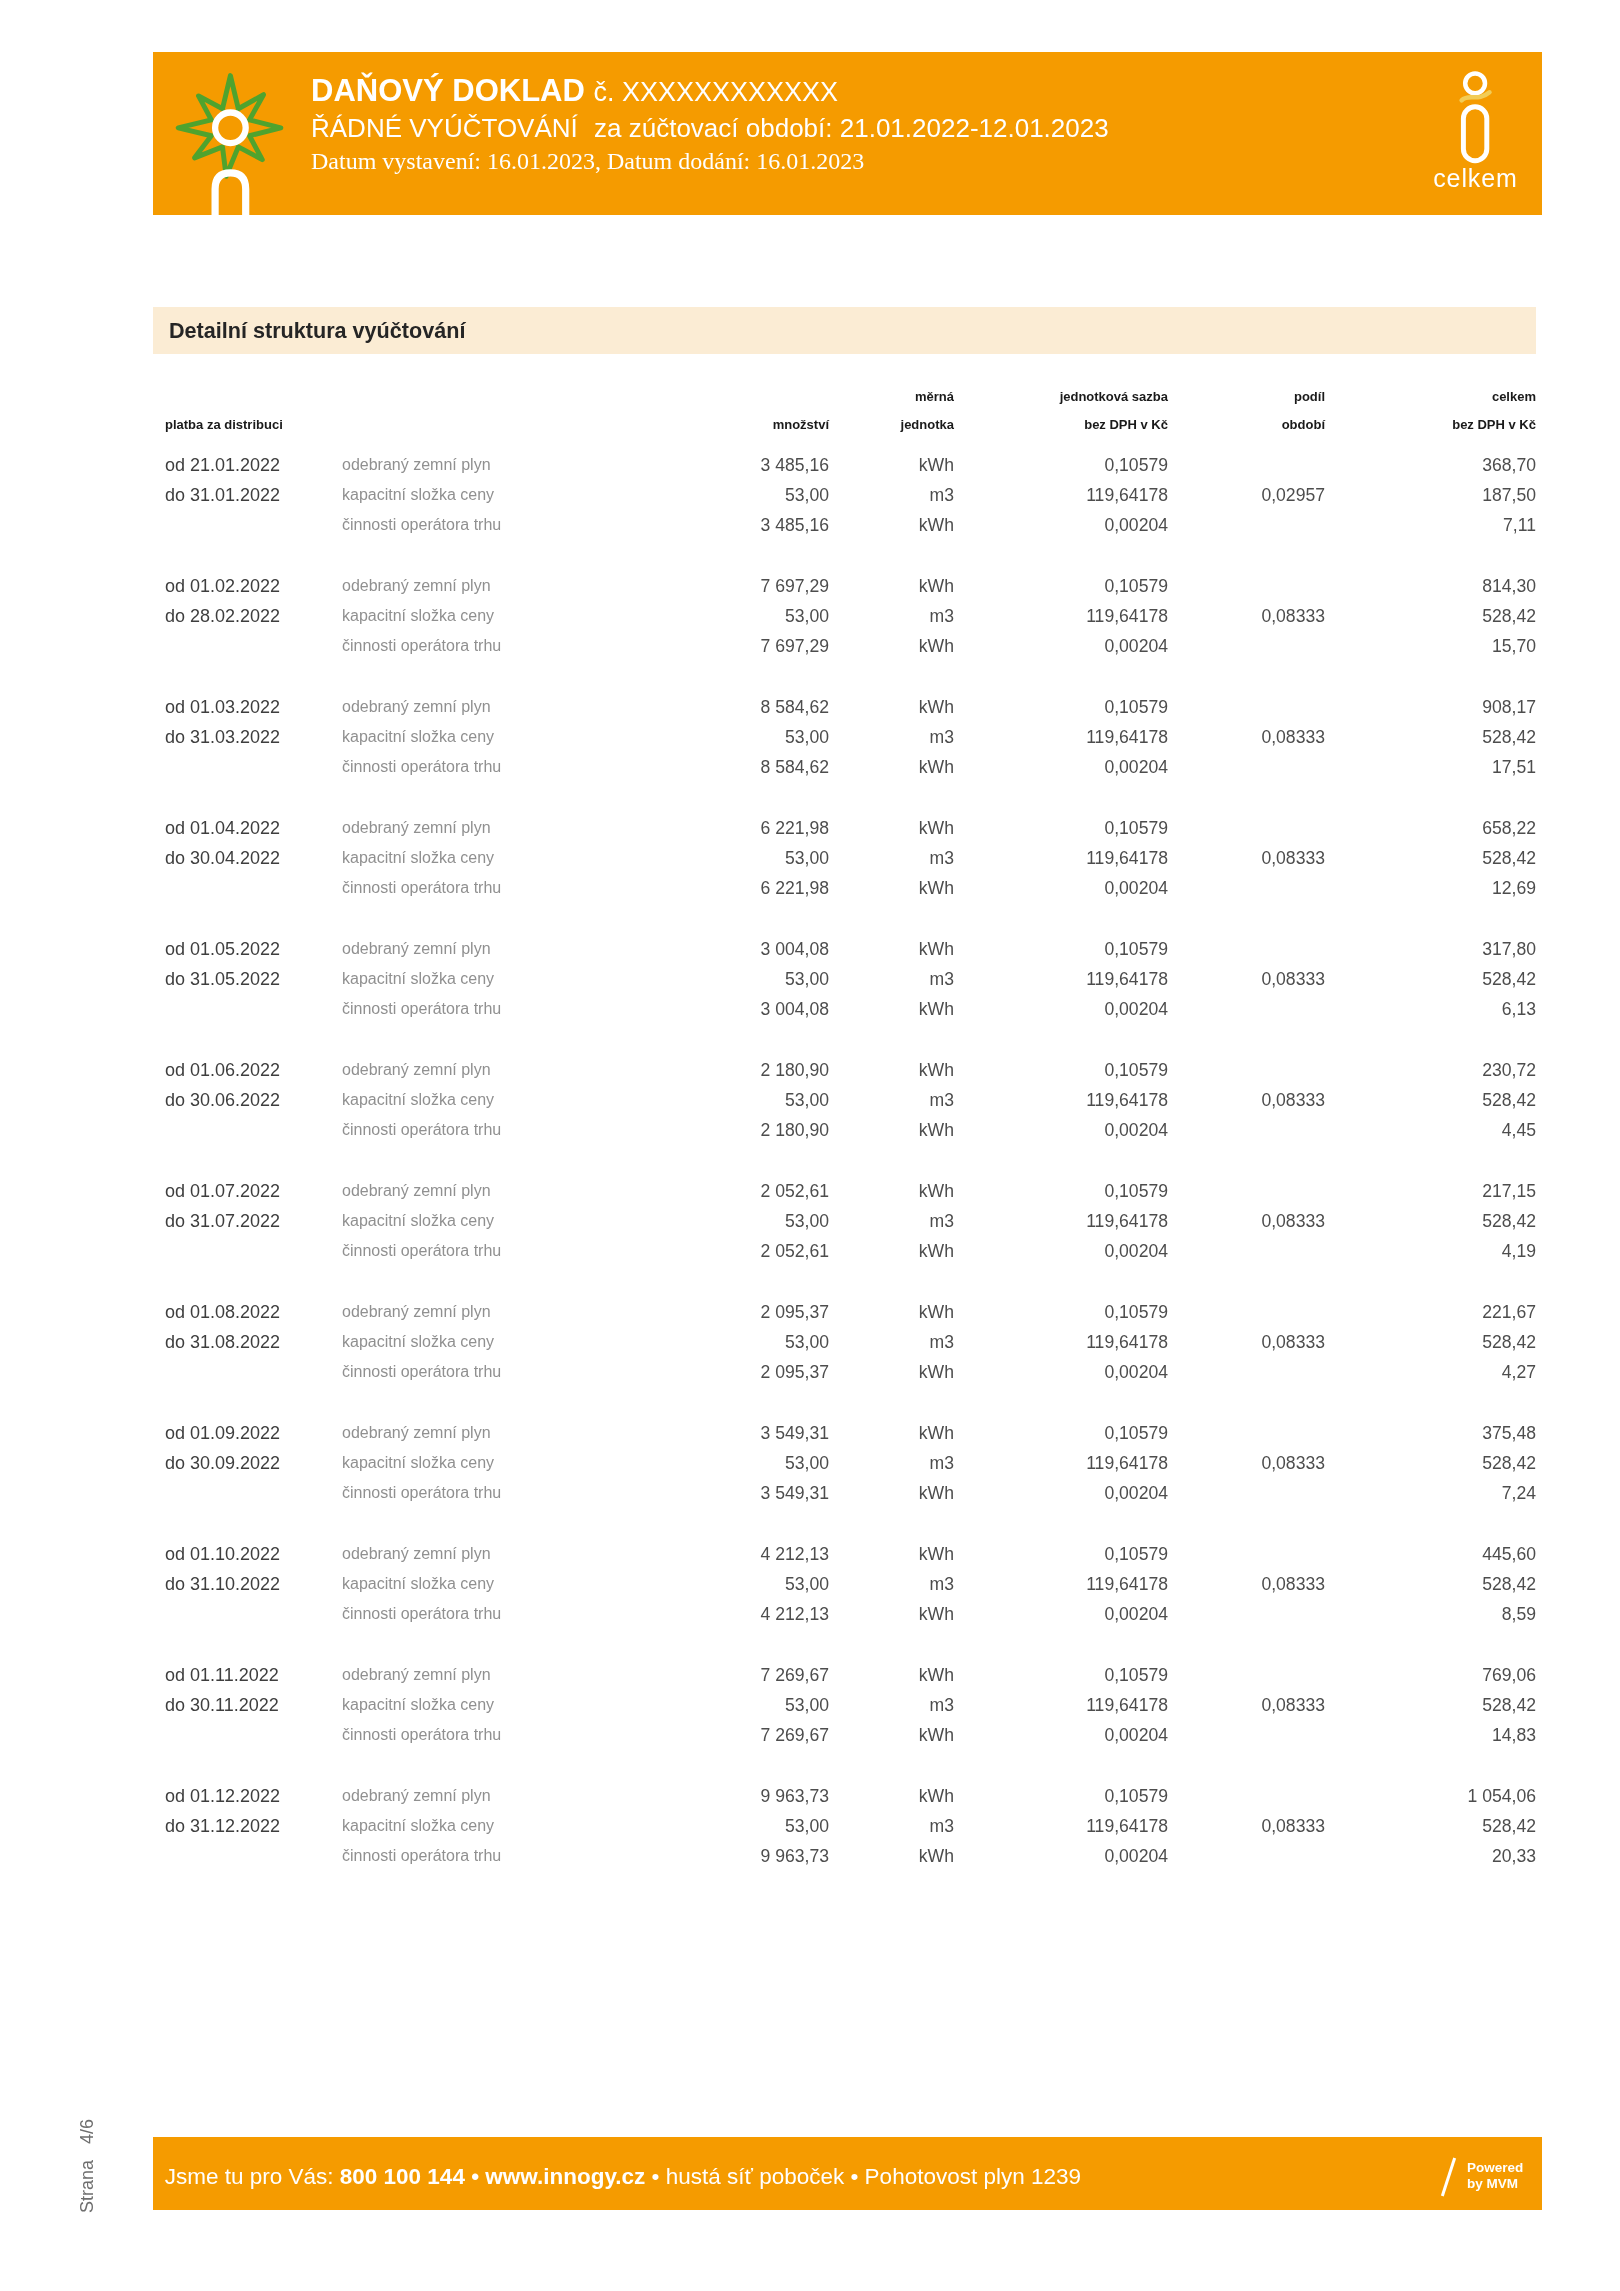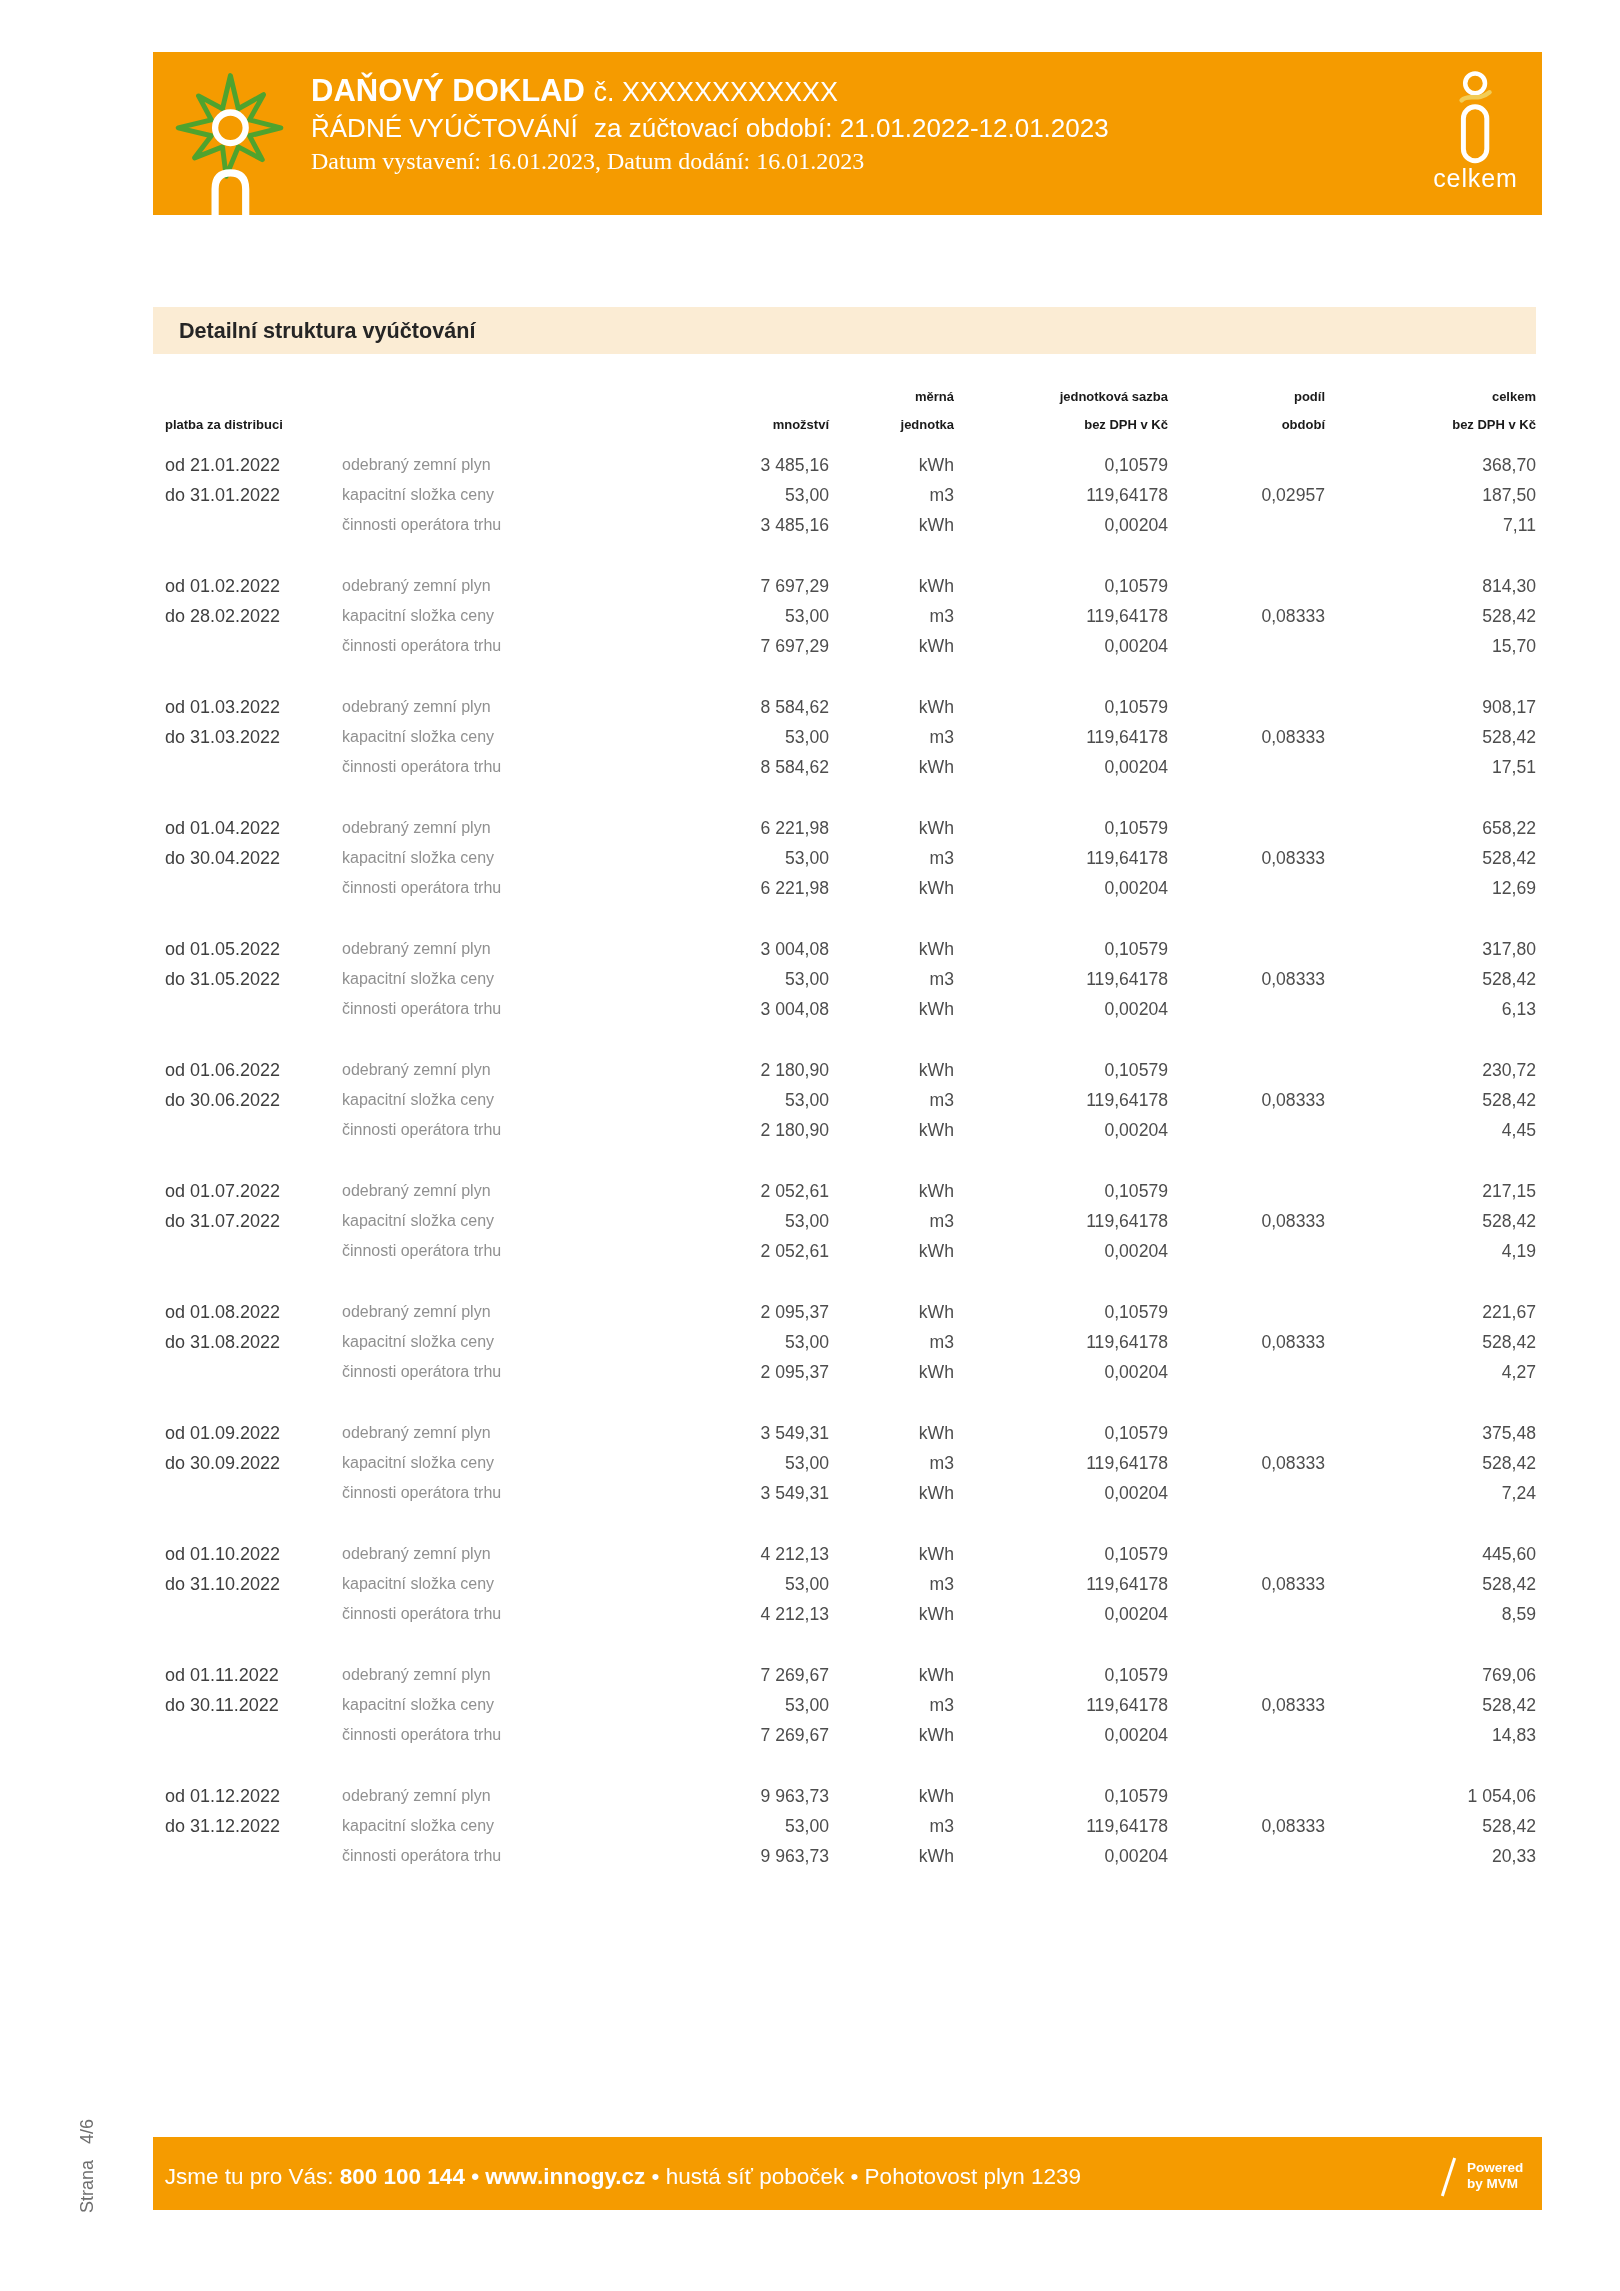--- a/index.html
+++ b/index.html
@@ -26,21 +26,21 @@
   .logo-left-svg { position:absolute; left:171px; top:63px; width:126px; height:207px; overflow:visible; }
   .logo-right-svg { position:absolute; left:1449px; top:68px; width:54px; height:99px; overflow:visible; }
   .logo-right-text {
     position:absolute; left:1426px; top:164px; width:99px;
     text-align:center; color:#ffffff; font-size:25px; letter-spacing:0.9px;
   }
 
   
   .section-bar {
     position:absolute; left:153px; top:307px; width:1383px; height:47px;
-    background:#FBECD4; display:flex; align-items:center; padding-left:26px;
+    background:#FBECD4; display:flex; align-items:center; padding-left:16px;
   }
   .section-title { font-size:21.6px; font-weight:bold; color:#252525; }
 
   
   .table-wrap { position:absolute; left:165px; top:383px; width:1371px; }
   .grid-row {
     display:grid;
     grid-template-columns:177px 216px 271px 125px 214px 157px 211px;
   }
   .thead { margin-bottom:10.8px; }

